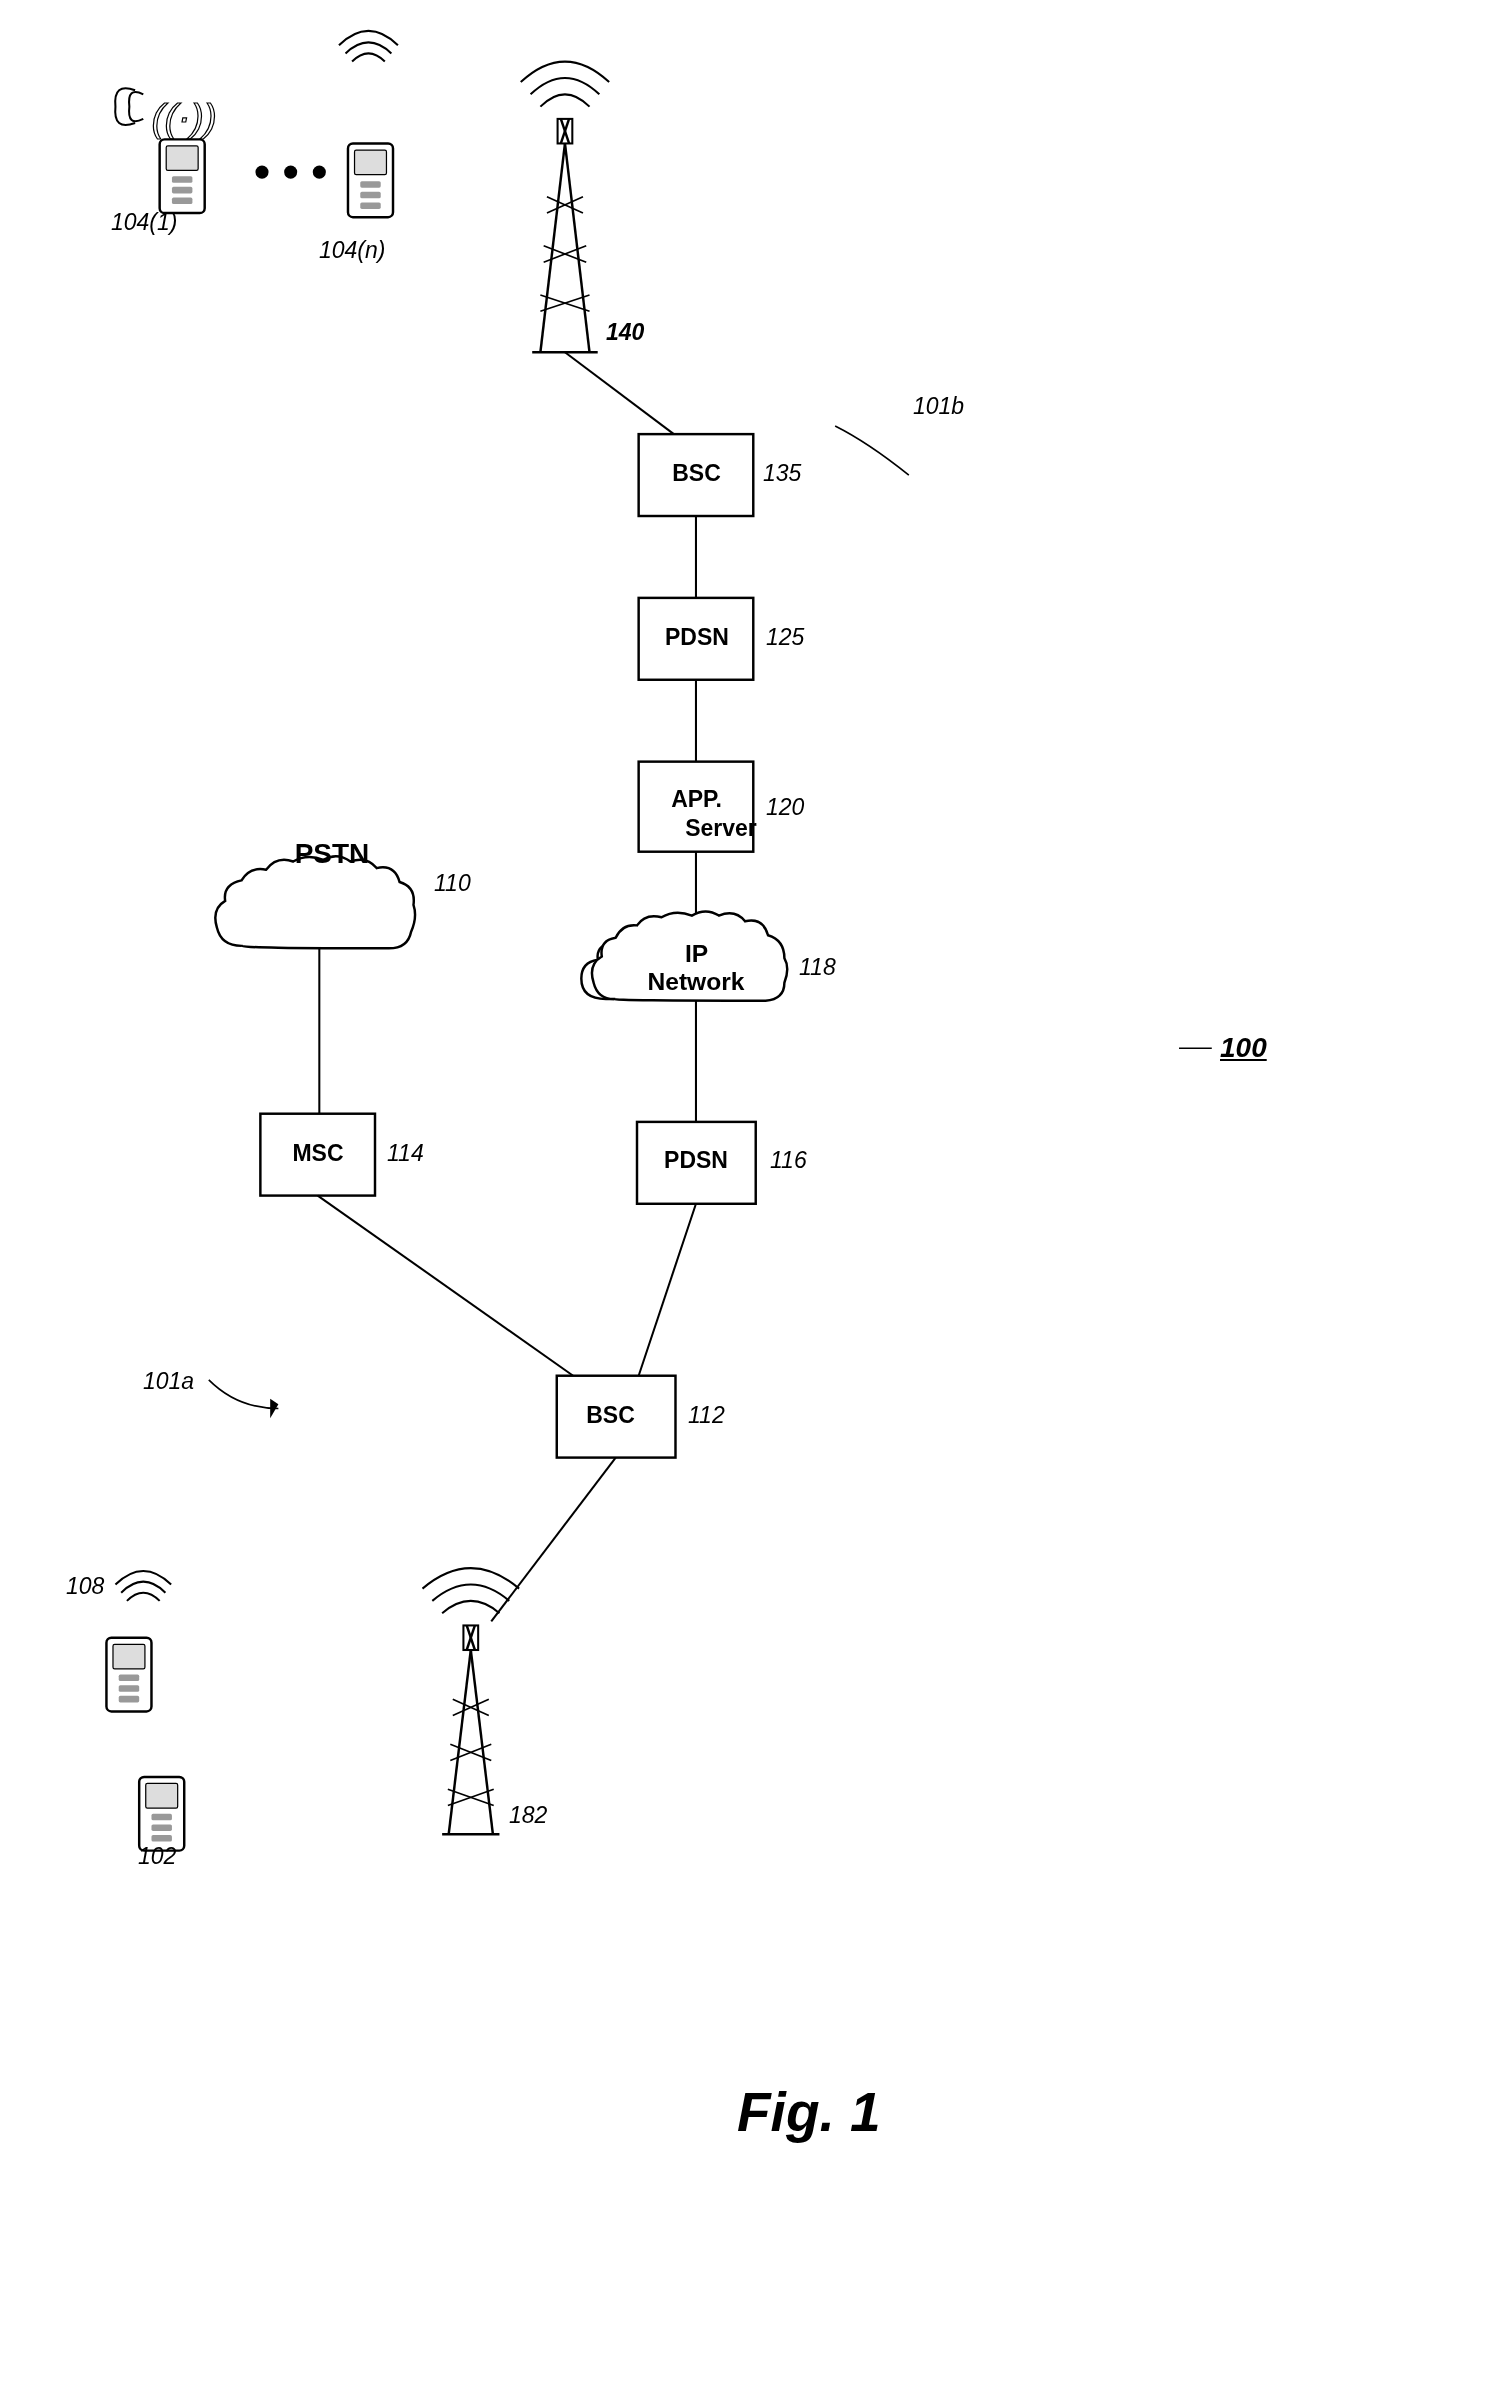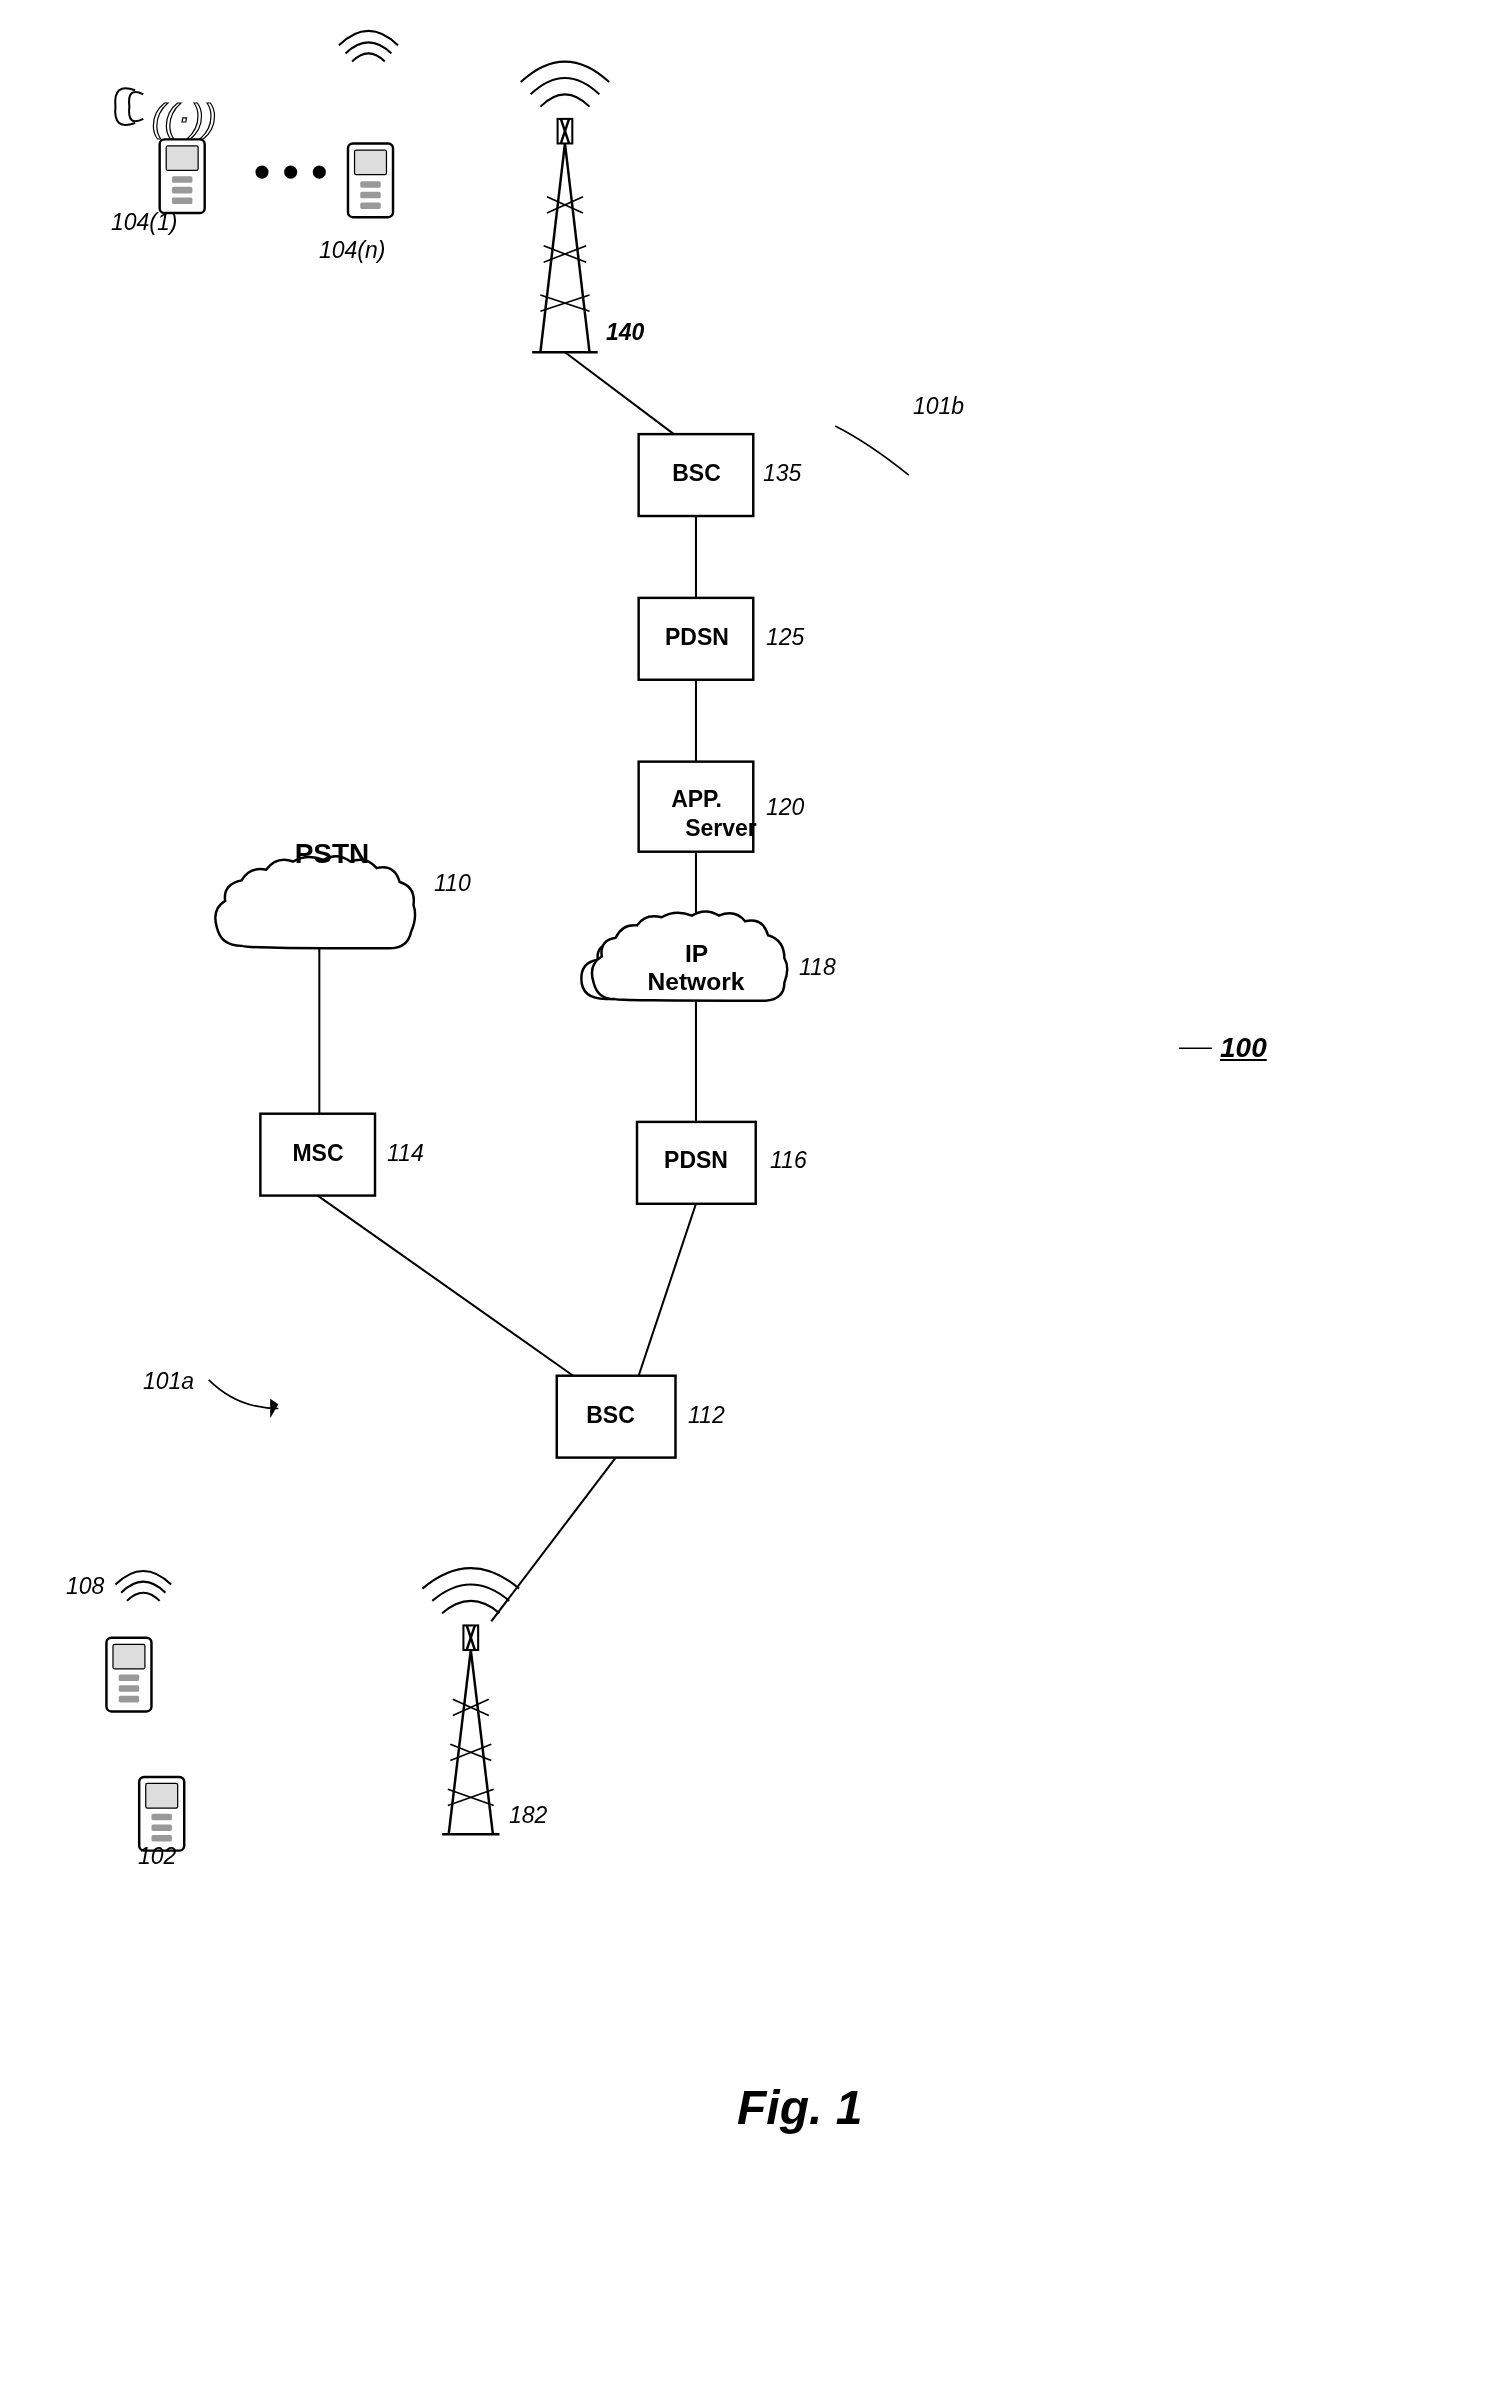--- a/index.html
+++ b/index.html
@@ -46,21 +46,21 @@
       position: absolute;
       font-size: 23px;
       font-weight: bold;
       color: #000;
       text-align: center;
     }
     .fig-label {
       position: absolute;
       font-style: italic;
       font-weight: bold;
-      font-size: 48px;
+      font-size: 55px;
       color: #000;
     }
   </style>
 </head>
 <body>
 
 <div class="diagram-container">
   <svg class="main-svg" viewBox="0 0 1843 2932">
 
     <g transform="translate(155, 100)">

